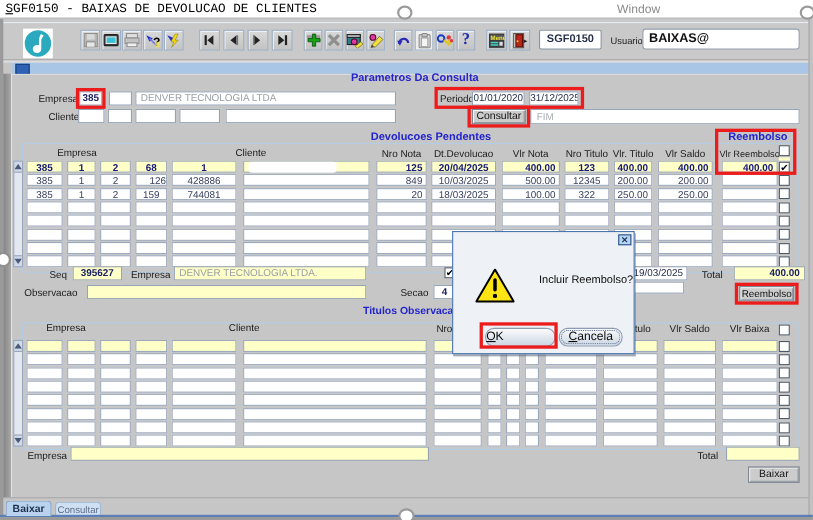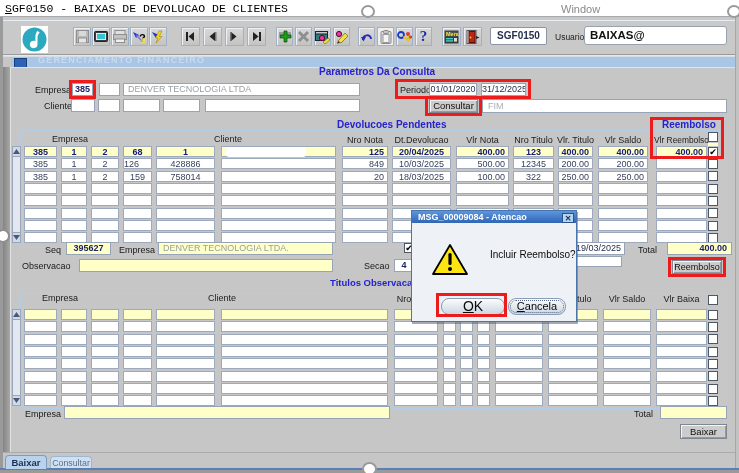--- a/index.html
+++ b/index.html
@@ -165,21 +165,20 @@
       <rect x="3" y="1.5" width="6" height="11" fill="#b82618" stroke="#5f0d05"></rect>
       <circle cx="4.5" cy="7.5" r="0.9" fill="#f5d914"></circle>
       <path d="M10 6 l3.5 1.5 l-3.5 1.5" fill="#222"></path>
     </svg>
   </div>
 <div class="ab " style="left:490px;top:27px;width:57px;height:18px;background:#fff;border:1px solid #8a96a6;border-radius:2px;z-index:3;font-size:10px;font-weight:bold;color:#26304c;text-align:center;line-height:16px;">SGF0150</div>
 <div class="ab" style="left:555px;top:32px;font-size:8.5px;color:#222;z-index:3;">Usuario</div>
 <div class="ab " style="left:584px;top:26px;width:143px;height:19px;background:#fff;border:1px solid #98a2ae;border-radius:3px;z-index:3;font-size:11.5px;font-weight:bold;color:#111;line-height:17px;padding-left:5px;">BAIXAS@</div>
 <div class="ab " style="left:11px;top:57px;width:728px;height:10px;background:#a9c6e6;z-index:2;overflow:hidden;">
     <div style="position:absolute;left:3px;top:1px;width:11px;height:8px;background:#2f62b5;border:1px solid #17407e;"></div>
-    <div style="position:absolute;left:27px;top:-2px;font-size:9px;font-weight:bold;color:rgba(255,255,255,0.36);letter-spacing:1.2px;">GERENCIAMENTO FINANCEIRO</div>
   </div>
 <div class="ab " style="left:0px;top:56px;width:739px;height:1px;background:#d7dde4;z-index:2;"></div>
 <div class="ab " style="left:0px;top:17px;width:3px;height:452px;background:#9a9a9a;z-index:4;"></div>
 <div class="ab " style="left:735px;top:17px;width:4px;height:452px;background:#c2c2c2;border-left:1px solid #a6a6a6;z-index:4;"></div>
 <div class="ab " style="left:3px;top:67px;width:7px;height:385px;background:linear-gradient(to right,#848484,#a8a8a8);z-index:4;"></div>
 <div class="ab " style="left:-4px;top:229px;width:14px;height:14px;border:2px solid #8f8f8f;border-radius:50%;background:#fff;z-index:45;"></div>
 <div class="ab " style="left:10px;top:67px;width:725px;height:385px;background:#c6c6c6;border-top:1px solid #e2e2e2;z-index:1;"></div>
 <div class="ab " style="left:10px;top:67px;width:1px;height:385px;background:#e2e2e2;z-index:1;"></div>
 <div class="ab bluetitle" style="left:319px;top:66px;z-index:10;">Parametros Da Consulta</div>
 <div class="ab lbl" style="left:35px;top:85px;width:33px;text-align:right;z-index:10;">Empresa</div>
@@ -223,36 +222,36 @@
 <div class="ab cell ycell r1" style="left:392px;top:146.0px;width:59px;height:11px;z-index:10;text-align:center;line-height:10px;">20/04/2025</div>
 <div class="ab cell ycell r1" style="left:456px;top:146.0px;width:53px;height:11px;z-index:10;text-align:right;padding-right:3px;line-height:10px;">400.00</div>
 <div class="ab cell ycell r1" style="left:513px;top:146.0px;width:41px;height:11px;z-index:10;text-align:center;line-height:10px;">123</div>
 <div class="ab cell ycell r1" style="left:558px;top:146.0px;width:35px;height:11px;z-index:10;text-align:right;padding-right:3px;line-height:10px;">400.00</div>
 <div class="ab cell ycell r1" style="left:598px;top:146.0px;width:50px;height:11px;z-index:10;text-align:right;padding-right:3px;line-height:10px;">400.00</div>
 <div class="ab cell ycell r1" style="left:656px;top:146.0px;width:51px;height:11px;z-index:10;text-align:right;padding-right:3px;line-height:10px;">400.00</div>
 <div class="ab cb" style="left:708px;top:146.5px;width:10px;height:10px;z-index:10;"><span style="font-size:9px;line-height:9px;">✔</span></div>
 <div class="ab cell " style="left:24px;top:158.3px;width:33px;height:11px;z-index:10;text-align:center;line-height:10px;">385</div>
 <div class="ab cell " style="left:61px;top:158.3px;width:26px;height:11px;z-index:10;text-align:center;line-height:10px;">1</div>
 <div class="ab cell " style="left:91px;top:158.3px;width:28px;height:11px;z-index:10;text-align:center;line-height:10px;">2</div>
-<div class="ab cell " style="left:123px;top:158.3px;width:29px;height:11px;z-index:10;text-align:left;line-height:10px;">126</div>
+<div class="ab cell " style="left:123px;top:158.3px;width:29px;height:11px;z-index:10;text-align:right;line-height:10px;">126</div>
 <div class="ab cell " style="left:156px;top:158.3px;width:59px;height:11px;z-index:10;text-align:center;line-height:10px;">428886</div>
 <div class="ab cell " style="left:221px;top:158.3px;width:115px;height:11px;z-index:10;padding-left:3px;line-height:10px;"></div>
 <div class="ab cell " style="left:342px;top:158.3px;width:46px;height:11px;z-index:10;text-align:right;padding-right:3px;line-height:10px;">849</div>
 <div class="ab cell " style="left:392px;top:158.3px;width:59px;height:11px;z-index:10;text-align:center;line-height:10px;">10/03/2025</div>
 <div class="ab cell " style="left:456px;top:158.3px;width:53px;height:11px;z-index:10;text-align:right;padding-right:3px;line-height:10px;">500.00</div>
 <div class="ab cell " style="left:513px;top:158.3px;width:41px;height:11px;z-index:10;text-align:center;line-height:10px;">12345</div>
 <div class="ab cell " style="left:558px;top:158.3px;width:35px;height:11px;z-index:10;text-align:right;padding-right:3px;line-height:10px;">200.00</div>
 <div class="ab cell " style="left:598px;top:158.3px;width:50px;height:11px;z-index:10;text-align:right;padding-right:3px;line-height:10px;">200.00</div>
 <div class="ab cell " style="left:656px;top:158.3px;width:51px;height:11px;z-index:10;text-align:right;padding-right:3px;line-height:10px;"></div>
 <div class="ab cb" style="left:708px;top:158.8px;width:10px;height:10px;z-index:10;"><span style="font-size:9px;line-height:9px;"></span></div>
 <div class="ab cell " style="left:24px;top:170.7px;width:33px;height:11px;z-index:10;text-align:center;line-height:10px;">385</div>
 <div class="ab cell " style="left:61px;top:170.7px;width:26px;height:11px;z-index:10;text-align:center;line-height:10px;">1</div>
 <div class="ab cell " style="left:91px;top:170.7px;width:28px;height:11px;z-index:10;text-align:center;line-height:10px;">2</div>
 <div class="ab cell " style="left:123px;top:170.7px;width:29px;height:11px;z-index:10;text-align:center;line-height:10px;">159</div>
-<div class="ab cell " style="left:156px;top:170.7px;width:59px;height:11px;z-index:10;text-align:center;line-height:10px;">758014</div>
+<div class="ab cell " style="left:156px;top:170.7px;width:59px;height:11px;z-index:10;text-align:center;line-height:10px;">744081</div>
 <div class="ab cell " style="left:221px;top:170.7px;width:115px;height:11px;z-index:10;padding-left:3px;line-height:10px;"></div>
 <div class="ab cell " style="left:342px;top:170.7px;width:46px;height:11px;z-index:10;text-align:right;padding-right:3px;line-height:10px;">20</div>
 <div class="ab cell " style="left:392px;top:170.7px;width:59px;height:11px;z-index:10;text-align:center;line-height:10px;">18/03/2025</div>
 <div class="ab cell " style="left:456px;top:170.7px;width:53px;height:11px;z-index:10;text-align:right;padding-right:3px;line-height:10px;">100.00</div>
 <div class="ab cell " style="left:513px;top:170.7px;width:41px;height:11px;z-index:10;text-align:center;line-height:10px;">322</div>
 <div class="ab cell " style="left:558px;top:170.7px;width:35px;height:11px;z-index:10;text-align:right;padding-right:3px;line-height:10px;">250.00</div>
 <div class="ab cell " style="left:598px;top:170.7px;width:50px;height:11px;z-index:10;text-align:right;padding-right:3px;line-height:10px;">250.00</div>
 <div class="ab cell " style="left:656px;top:170.7px;width:51px;height:11px;z-index:10;text-align:right;padding-right:3px;line-height:10px;"></div>
 <div class="ab cb" style="left:708px;top:171.2px;width:10px;height:10px;z-index:10;"><span style="font-size:9px;line-height:9px;"></span></div>
 <div class="ab cell " style="left:24px;top:183.1px;width:33px;height:11px;z-index:10;text-align:center;line-height:10px;"></div>
@@ -501,29 +500,27 @@
 <div class="ab yfld" style="left:660px;top:406px;width:67px;height:13px;z-index:10;"></div>
 <div class="ab btn3d" style="left:680px;top:424px;width:47px;height:15px;z-index:10;line-height:13px;">Baixar</div>
 <div class="ab " style="left:0px;top:452px;width:739px;height:17px;background:#c6c6c6;border-top:1px solid #aaa;z-index:3;"></div>
 <div class="ab " style="left:5px;top:455px;width:42px;height:14px;background:#b9d3ee;border:1px solid #7d9cc4;border-bottom:none;border-radius:4px 4px 0 0;z-index:6;font-size:9.5px;font-weight:bold;color:#1c2d4e;text-align:center;line-height:13px;">Baixar</div>
 <div class="ab " style="left:50px;top:456px;width:42px;height:13px;background:#cfe0f2;border:1px solid #9db6d2;border-bottom:none;border-radius:4px 4px 0 0;z-index:5;font-size:8.8px;color:#5d6f88;text-align:center;line-height:12px;">Consultar</div>
 <div class="ab " style="left:0px;top:468px;width:739px;height:2px;background:#5b7fb4;z-index:5;"></div>
 <div class="ab " style="left:0px;top:470px;width:739px;height:3px;background:#9a9a9a;z-index:5;"></div>
 <div class="ab " style="left:362px;top:462px;width:15px;height:14px;border:2px solid #9a9a9a;border-radius:50%;background:#fff;z-index:7;"></div>
 <div class="ab" style="left:411px;top:210px;width:166px;height:112px;z-index:30;
  background:#eef1f5;border:1px solid #4a74ad;box-shadow:1px 2px 0 rgba(90,100,120,0.55);">
- <div style="position:absolute;left:0;top:0;width:100%;height:12px;background:linear-gradient(#5e95de,#2f66b5);
-  color:#fff;font-weight:bold;font-size:9px;line-height:12px;padding-left:6px;box-sizing:border-box;">MSG_00009084 - Atencao</div>
  <div style="position:absolute;right:2px;top:1.5px;width:12px;height:10px;background:#b8d5f0;border:1px solid #27518d;
   color:#17305c;font-size:8px;font-weight:bold;text-align:center;line-height:9px;box-sizing:border-box;">✕</div>
  <svg style="position:absolute;left:20px;top:33px;" width="36" height="32" viewBox="0 0 36 32">
    <path d="M18 1 L35 30 L1 30 Z" fill="#ffe414" stroke="#000" stroke-width="1.8" stroke-linejoin="round"></path>
    <rect x="16.4" y="9" width="3.2" height="12" rx="1.5" fill="#000"></rect>
    <circle cx="18" cy="25" r="2" fill="#000"></circle>
  </svg>
  <div style="position:absolute;left:78px;top:38px;font-size:10px;color:#0a0a0a;white-space:nowrap;">Incluir Reembolso?</div>
  <div style="position:absolute;left:29px;top:87px;width:64px;height:17px;border-radius:8px;
-  background:linear-gradient(#fbfcfd,#ccd6e2);border:1px solid #8c9cb4;font-size:14px;color:#0a0a0a;
-  text-align:center;line-height:15px;box-sizing:border-box;"><span style="text-decoration:underline;">O</span>K</div>
+  background:linear-gradient(#fbfcfd,#ccd6e2);border:1px solid #8c9cb4;font-size:11px;color:#0a0a0a;
+  text-align:left;line-height:15px;box-sizing:border-box;"><span style="text-decoration:underline;">O</span>K</div>
  <div style="position:absolute;left:96px;top:87px;width:58px;height:17px;border-radius:8px;
   background:linear-gradient(#fbfcfd,#ccd6e2);border:1px solid #8c9cb4;font-size:11px;color:#0a0a0a;
   text-align:center;line-height:15px;box-sizing:border-box;outline:1px dotted #55688a;outline-offset:-3px;"><span style="text-decoration:underline;">C</span>ancela</div>
 </div>
 <div class="ab red" style="left:436px;top:293px;width:71px;height:24px;z-index:35;"></div>
 </body></html>

